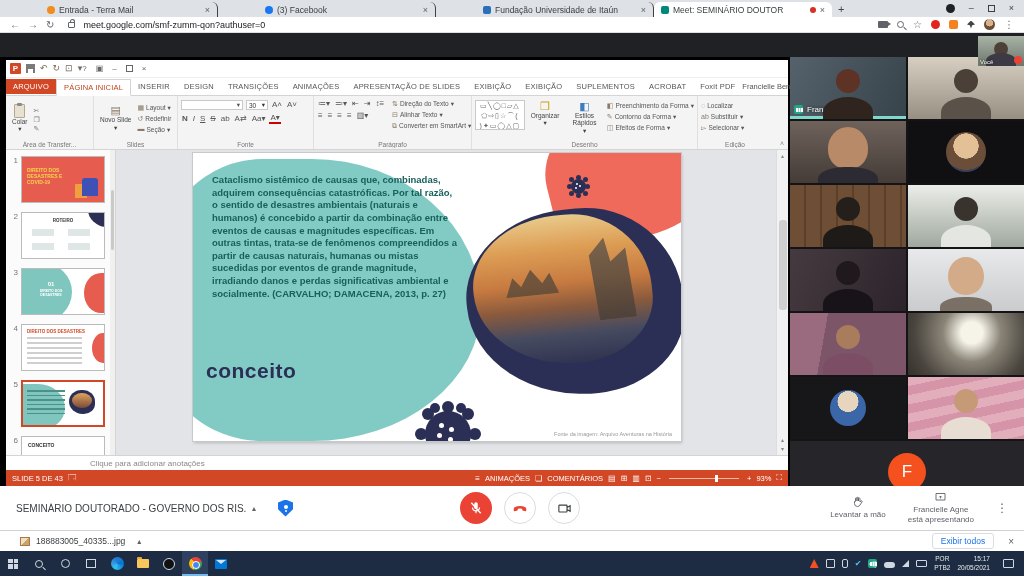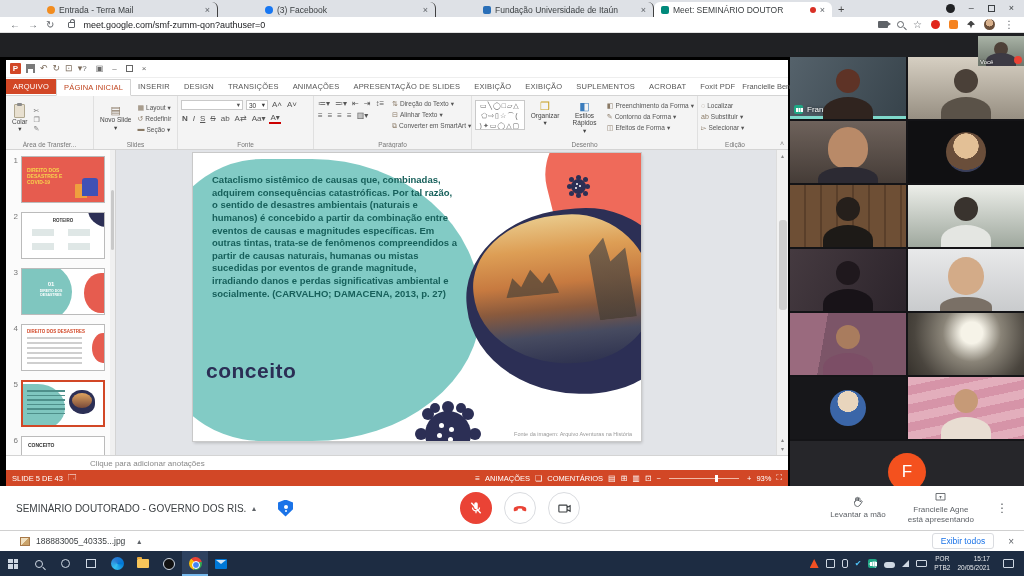--- a/index.html
+++ b/index.html
@@ -138,21 +138,21 @@
   .t4 .ttl{position:absolute;left:5px;top:4px;font-size:4.5px;font-weight:bold;color:#d24726;}
   .t4 .lines{position:absolute;left:5px;top:12px;width:55px;height:28px;background:repeating-linear-gradient(#cfcfcf 0 1.5px,transparent 1.5px 5px);}
   .t4::after{content:"";position:absolute;right:-10px;top:8px;width:22px;height:30px;background:#e65c4f;border-radius:55% 0 0 55%;}
   .t5::before{content:"";position:absolute;left:-10px;top:2px;width:52px;height:46px;background:#7fc6bf;border-radius:0 60% 55% 0;}
   .t5::after{content:"";position:absolute;right:8px;top:8px;width:26px;height:24px;background:#2c2f55;border-radius:50% 50% 45% 55%;}
   .t5 .pic{position:absolute;right:11px;top:11px;width:20px;height:15px;border-radius:50%;background:linear-gradient(#e0a45e,#7a4a3a);z-index:2;}
   .t5 .lines{position:absolute;left:4px;top:8px;width:38px;height:24px;background:repeating-linear-gradient(#4e8f8a 0 1.5px,transparent 1.5px 4.5px);z-index:2;}
   .t6 .ttl{position:absolute;left:6px;top:5px;font-size:5px;font-weight:bold;color:#333;}
 
   .canvas{flex:1;position:relative;min-width:0;}
-  .slide{position:absolute;left:77px;top:3px;width:448px;height:288px;background:#fff;box-shadow:0 0 0 1px #c9c9c9,1px 2px 3px rgba(0,0,0,.2);overflow:hidden;}
+  .slide{position:absolute;left:77px;top:3px;width:488px;height:288px;background:#fff;box-shadow:0 0 0 1px #c9c9c9,1px 2px 3px rgba(0,0,0,.2);overflow:hidden;}
   .blob-coral{position:absolute;left:352px;top:-52px;width:185px;height:135px;background:#ef6a5a;border-radius:46% 54% 58% 42%/52% 48% 62% 38%;transform:rotate(-14deg);}
   .blob-teal{position:absolute;left:-34px;top:6px;width:322px;height:282px;background:#82cbc5;border-radius:38% 62% 62% 38%/44% 62% 56% 40%;}
   .slide-text{position:absolute;left:19px;top:21px;width:248px;font-size:9.5px;line-height:1.33;font-weight:bold;color:#17605b;}
   .slide-title{position:absolute;left:13px;top:206px;font-size:21px;font-weight:bold;color:#2b2e55;letter-spacing:.5px;}
   .blob-navy{position:absolute;left:274px;top:56px;width:216px;height:186px;background:#2c2f55;border-radius:52% 48% 46% 60%/48% 56% 44% 56%;transform:rotate(-6deg);}
   .blob-pic{position:absolute;left:8px;top:5px;right:30px;bottom:32px;border-radius:52% 48% 46% 60%/48% 56% 44% 56%;background:
      linear-gradient(180deg,#e9c98a 0%,#dd9e55 22%,#c77a40 45%,#8a5a3d 62%,#474b60 80%,#2f3350 100%);overflow:hidden;}
   .blob-pic::before{content:"";position:absolute;left:18%;top:30%;width:30%;height:22%;background:#5a4a3a;clip-path:polygon(0 100%,15% 40%,30% 70%,50% 20%,70% 65%,85% 35%,100% 100%);opacity:.8;}
   .blob-pic::after{content:"";position:absolute;right:10%;top:18%;width:26%;height:55%;background:linear-gradient(#6a5a4a,#4a3f36);clip-path:polygon(20% 100%,10% 20%,45% 0,55% 30%,90% 15%,100% 100%);opacity:.85;}
   .virus{position:absolute;background:#2c2f55;border-radius:50%;}

